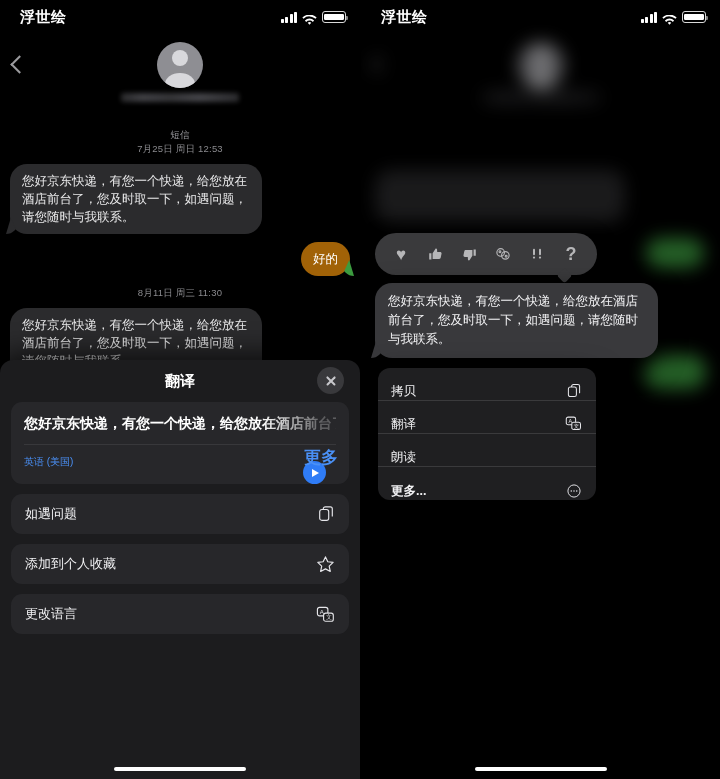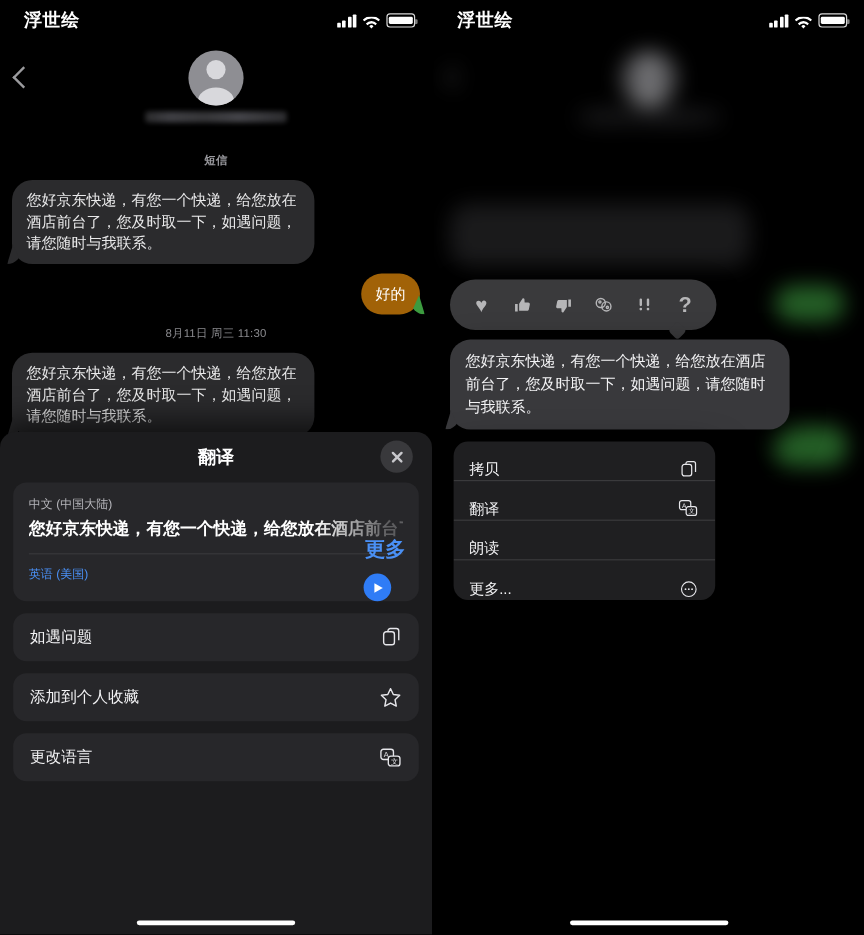--- a/index.html
+++ b/index.html
@@ -42,21 +42,21 @@
                   width:30px; height:22px; border-radius:50% 50% 0 0; background:#d8d8dc; }
   .contact-name-redacted { margin-top:5px; width:118px; height:9px; border-radius:2px;
       background:linear-gradient(90deg,#2e2e30,#45454a 18%,#3a3a3d 42%,#4a4a4f 66%,#2f2f32);
       filter:blur(2.4px); opacity:.92; }
 
   
   .thread { position:absolute; top:112px; left:0; width:100%; bottom:0;
             padding:6px 10px 0; z-index:20; }
   .ts { text-align:center; color:#8a8a8e; font-size:9.5px; line-height:14px;
         margin:10px 0 8px; letter-spacing:.2px; }
-  .ts .lbl { font-weight:700; color:#98989d; }
+  .ts .lbl { font-weight:400; color:#98989d; }
   .row { display:flex; margin-bottom:8px; }
   .row.out { justify-content:flex-end; }
   .bubble { max-width:74%; border-radius:17px; padding:8px 12px; font-size:12.5px;
             line-height:18px; position:relative; }
   .bubble.in { background:#2b2b2d; color:#e9e9ea; }
   .bubble.out { background:#a16207; color:#fff; }
   .bubble.in::after { content:""; position:absolute; left:-4px; bottom:0; width:12px; height:16px;
         background:#2b2b2d; border-bottom-right-radius:14px; clip-path:polygon(40% 0,100% 100%,0 100%); }
   .bubble.out::after { content:""; position:absolute; right:-4px; bottom:0; width:12px; height:16px;
         background:#3c9b3f; border-bottom-left-radius:14px; clip-path:polygon(60% 0,100% 100%,0 100%); }
@@ -118,21 +118,21 @@
                   background:#39393c; color:#f3f3f5; border-radius:17px; padding:9px 13px;
                   font-size:12.5px; line-height:19px; box-shadow:0 8px 26px rgba(0,0,0,.6); }
   .focus-bubble::after { content:""; position:absolute; left:-4px; bottom:0; width:12px; height:16px;
         background:#39393c; border-bottom-right-radius:14px; clip-path:polygon(40% 0,100% 100%,0 100%); }
 
   .ctx-menu { position:absolute; left:17px; top:368px; width:218px; z-index:55;
               background:#1f1f21; border-radius:12px; overflow:hidden;
               box-shadow:0 10px 30px rgba(0,0,0,.65); }
   .ctx-item { height:33px; display:flex; align-items:flex-end; justify-content:space-between;
               padding:0 13px; color:#f1f1f3; font-size:12.5px; border-bottom:.5px solid #3a3a3c; }
-  .ctx-item:last-child { border-bottom:none; }
+  .ctx-item:last-child { border-bottom:none;font-weight:bold; }
 
   .home-bar { position:absolute; left:50%; transform:translateX(-50%); bottom:8px;
               width:132px; height:4.5px; border-radius:3px; background:#fff; z-index:99; }
 
   .bg-bubble { position:absolute; border-radius:16px; }
 </style>
 </head>
 <body>
 
 <div class="screens">
@@ -166,20 +166,21 @@
           <span class="head"></span>
           <span class="body"></span>
         </div>
         <div class="contact-name-redacted"></div>
       </div>
     </div>
 
     <div class="thread">
       <div class="ts">
         <div class="lbl">短信</div>
+        <div>7月25日 周日 12:53</div>
       </div>
       <div class="row">
         <div class="bubble in">您好京东快递，有您一个快递，给您放在酒店前台了，您及时取一下，如遇问题，请您随时与我联系。</div>
       </div>
       <div class="row out">
         <div class="bubble out">好的</div>
       </div>
       <div class="ts">
         <div>8月11日 周三 11:30</div>
       </div>
@@ -194,21 +195,20 @@
     <div class="sheet">
       <div class="sheet-head">
         <span class="sheet-title">翻译</span>
         <div class="close-btn">
             <span class="x"></span>
           </div>
       </div>
 
       <div class="card-wrap">
         <div class="card">
-          <div class="lang-label src">中文 (中国大陆)</div>
           <div class="src-text">您好京东快递，有您一个快递，给您放在酒店前台了，</div>
           <div class="divider"></div>
           <div class="lang-label dst">英语 (美国)</div>
           <div class="play-btn">
               <span class="tri"></span>
             </div>
         </div>
         <span class="more-link">更多</span>
       </div>
 

